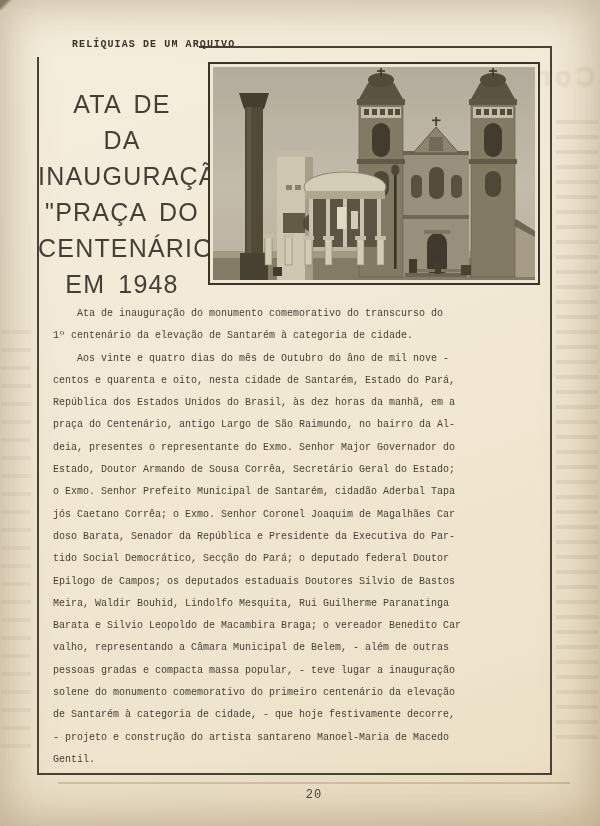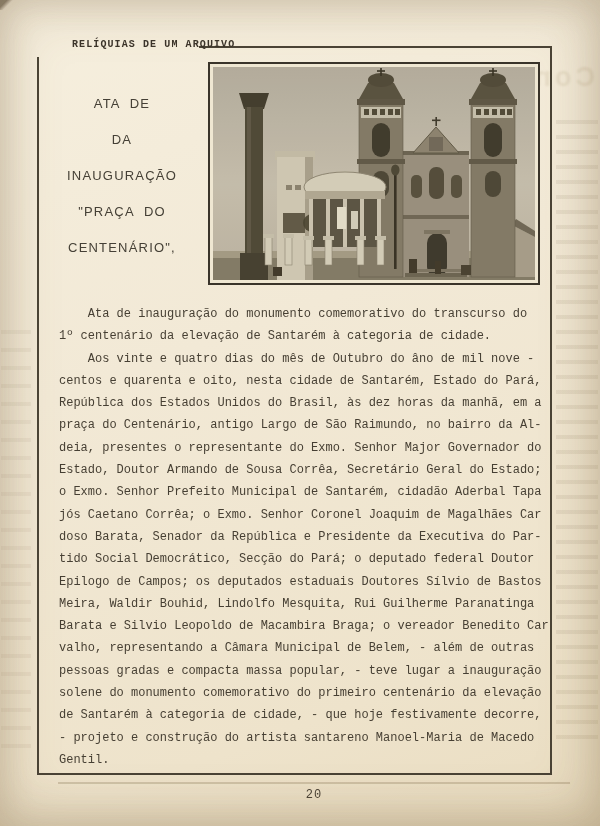--- a/index.html
+++ b/index.html
@@ -26,34 +26,34 @@
   
   .header-label{
     position:absolute;left:40px;top:39px;z-index:4;
     font:bold 10px "Liberation Mono",monospace;letter-spacing:1.1px;
     color:#3b342a;white-space:nowrap;padding-left:32px;
   }
   
   .title-block{
     position:absolute;left:38px;top:86px;width:168px;z-index:4;
     text-align:center;font-family:"Liberation Sans",sans-serif;
-    color:#454036;font-size:13px;font-weight:500;letter-spacing:1.2px;
+    color:#454036;font-size:25px;font-weight:500;letter-spacing:1.2px;
     line-height:36px;word-spacing:5px;
   }
   .title-block .t-line{white-space:nowrap;}
   
   .photo-frame{
     position:absolute;left:208px;top:62px;width:332px;height:223px;z-index:4;
     box-sizing:border-box;border:2px solid #3a342a;background:#efe7d2;padding:3px;
   }
   .photo-frame svg{display:block;width:322px;height:213px;}
   
   .body-text{
-    position:absolute;left:59px;top:303px;width:500px;z-index:4;
-    font-family:"Liberation Mono",monospace;font-size:12px;line-height:22.3px;
+    position:absolute;left:53px;top:303px;width:500px;z-index:4;
+    font-family:"Liberation Mono",monospace;font-size:10px;line-height:22.3px;
     color:#463f33;white-space:pre;
   }
   
   .page-number{
     position:absolute;left:16px;top:788px;width:596px;z-index:4;text-align:center;
     font:12px "Liberation Mono",monospace;letter-spacing:1px;color:#4a4236;
   }
   
   .ghost{position:absolute;z-index:1;color:#9a8459;pointer-events:none;
     font-family:"Liberation Sans",sans-serif;font-weight:bold;
@@ -81,20 +81,21 @@
 <div class="fl fl-shadow"></div>
 
 <div class="header-label">RELÍQUIAS DE UM ARQUIVO</div>
 
 <div class="title-block">
   <div class="t-line">ATA DE</div>
   <div class="t-line">DA</div>
   <div class="t-line">INAUGURAÇÃO</div>
   <div class="t-line">"PRAÇA DO</div>
   <div class="t-line">CENTENÁRIO",</div>
+  <div class="t-line">EM 1948</div>
 </div>
 
 <div class="photo-frame">
   <svg viewBox="0 0 322 213" preserveAspectRatio="none">
     <defs>
       <linearGradient id="sky" x1="0" y1="0" x2="0" y2="1">
         <stop offset="0" stop-color="#b6afa1"></stop>
         <stop offset="0.55" stop-color="#c8c1b1"></stop>
         <stop offset="1" stop-color="#beb6a5"></stop>
       </linearGradient>

